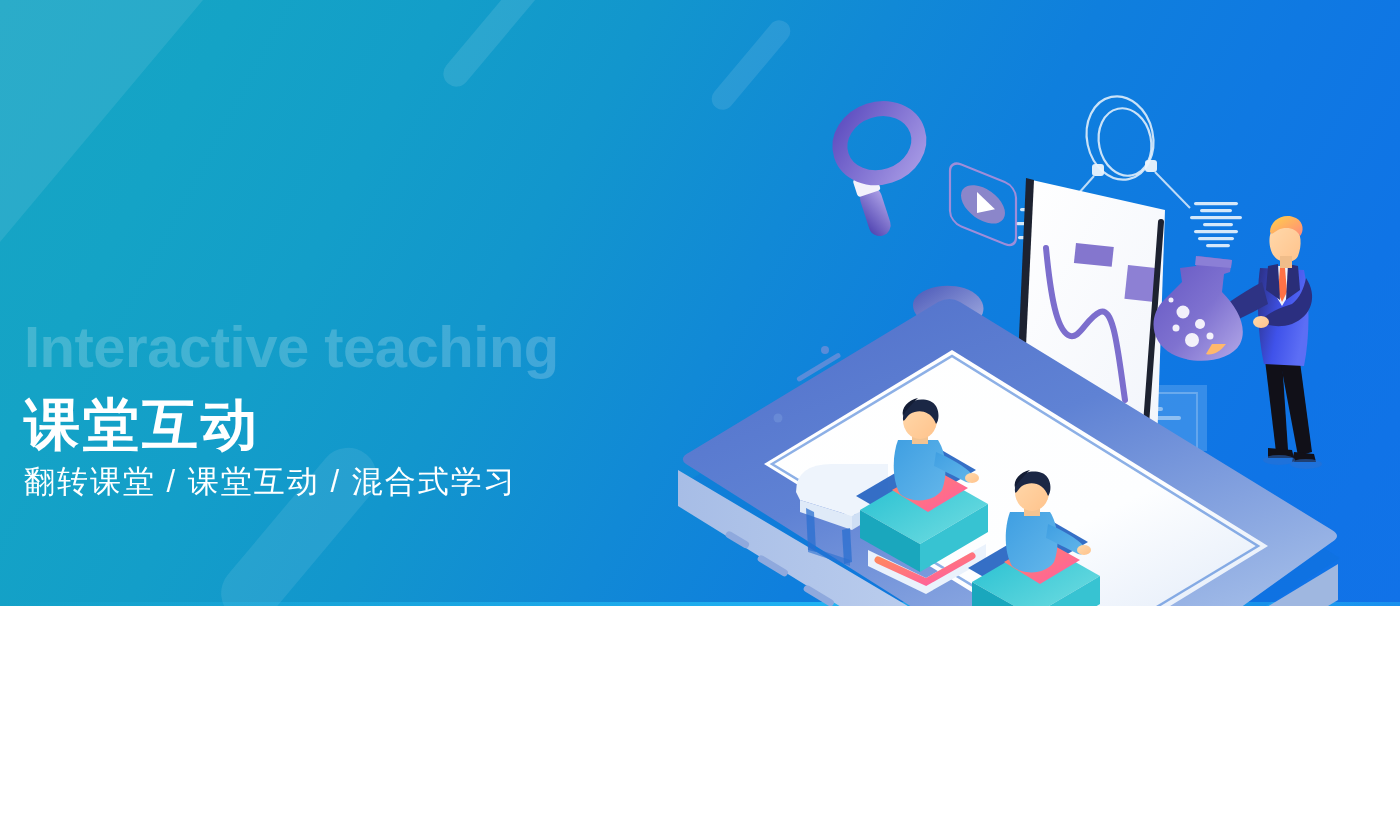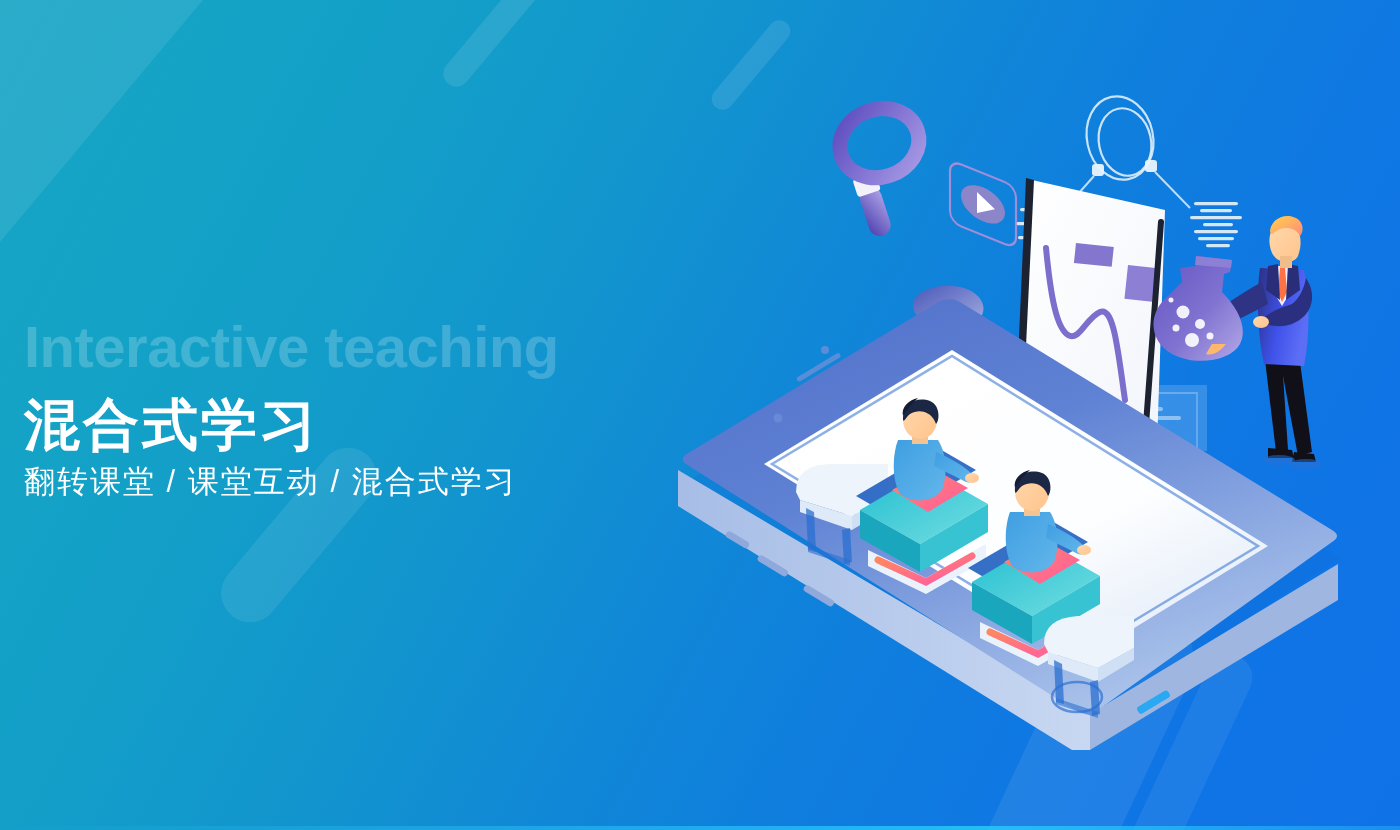--- a/index.html
+++ b/index.html
@@ -4,21 +4,21 @@
 <title>Interactive Teaching Banner</title>
 <style>
   * { box-sizing: border-box; margin: 0; padding: 0; }
   html, body {
     width: 1400px; height: 830px;
     overflow: hidden;
     font-family: "Liberation Sans", "DejaVu Sans", sans-serif;
   }
   #banner {
     position: relative;
-    width: 1400px; height: 830px;
+    width: 1400px; height: 606px;
     overflow: hidden;
     background: linear-gradient(118deg,
         #17a5c4 0%,
         #14a3c6 14%,
         #139ec9 26%,
         #1296cd 38%,
         #1189d6 52%,
         #0f7fdd 64%,
         #0f79e2 76%,
         #0f74e6 88%,
@@ -85,21 +85,21 @@
     <div class="stripe s2"></div>
     <div class="stripe s3"></div>
     <div class="stripe s4"></div>
     <div class="stripe s5"></div>
     <div class="stripe s6"></div>
     <div class="bottom-glow"></div>
   </div>
 
   <div class="text-block">
     <div class="watermark">Interactive teaching</div>
-    <div class="headline">混合式学习</div>
+    <div class="headline">课堂互动</div>
     <div class="subhead">翻转课堂 / 课堂互动 / 混合式学习</div>
   </div>
 
   <div class="illus">
     <svg viewBox="0 0 760 720" xmlns="http://www.w3.org/2000/svg">
       <defs>
         <linearGradient id="gPurpA" x1="0" y1="0" x2="1" y2="1">
           <stop offset="0%" stop-color="#5b4bbf"></stop>
             <stop offset="100%" stop-color="#a99ce6"></stop>
         </linearGradient>

